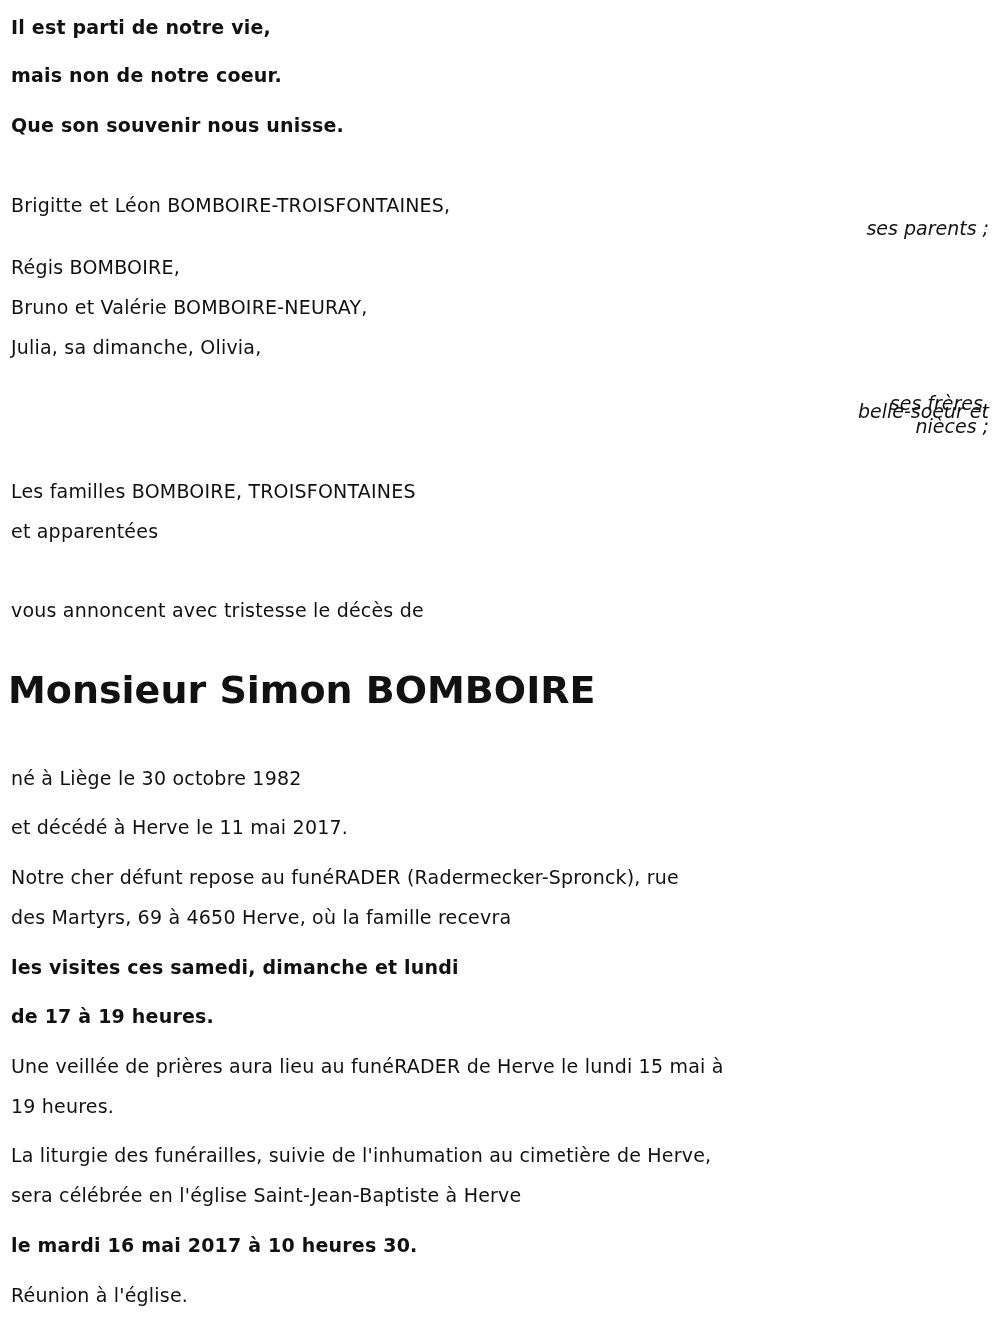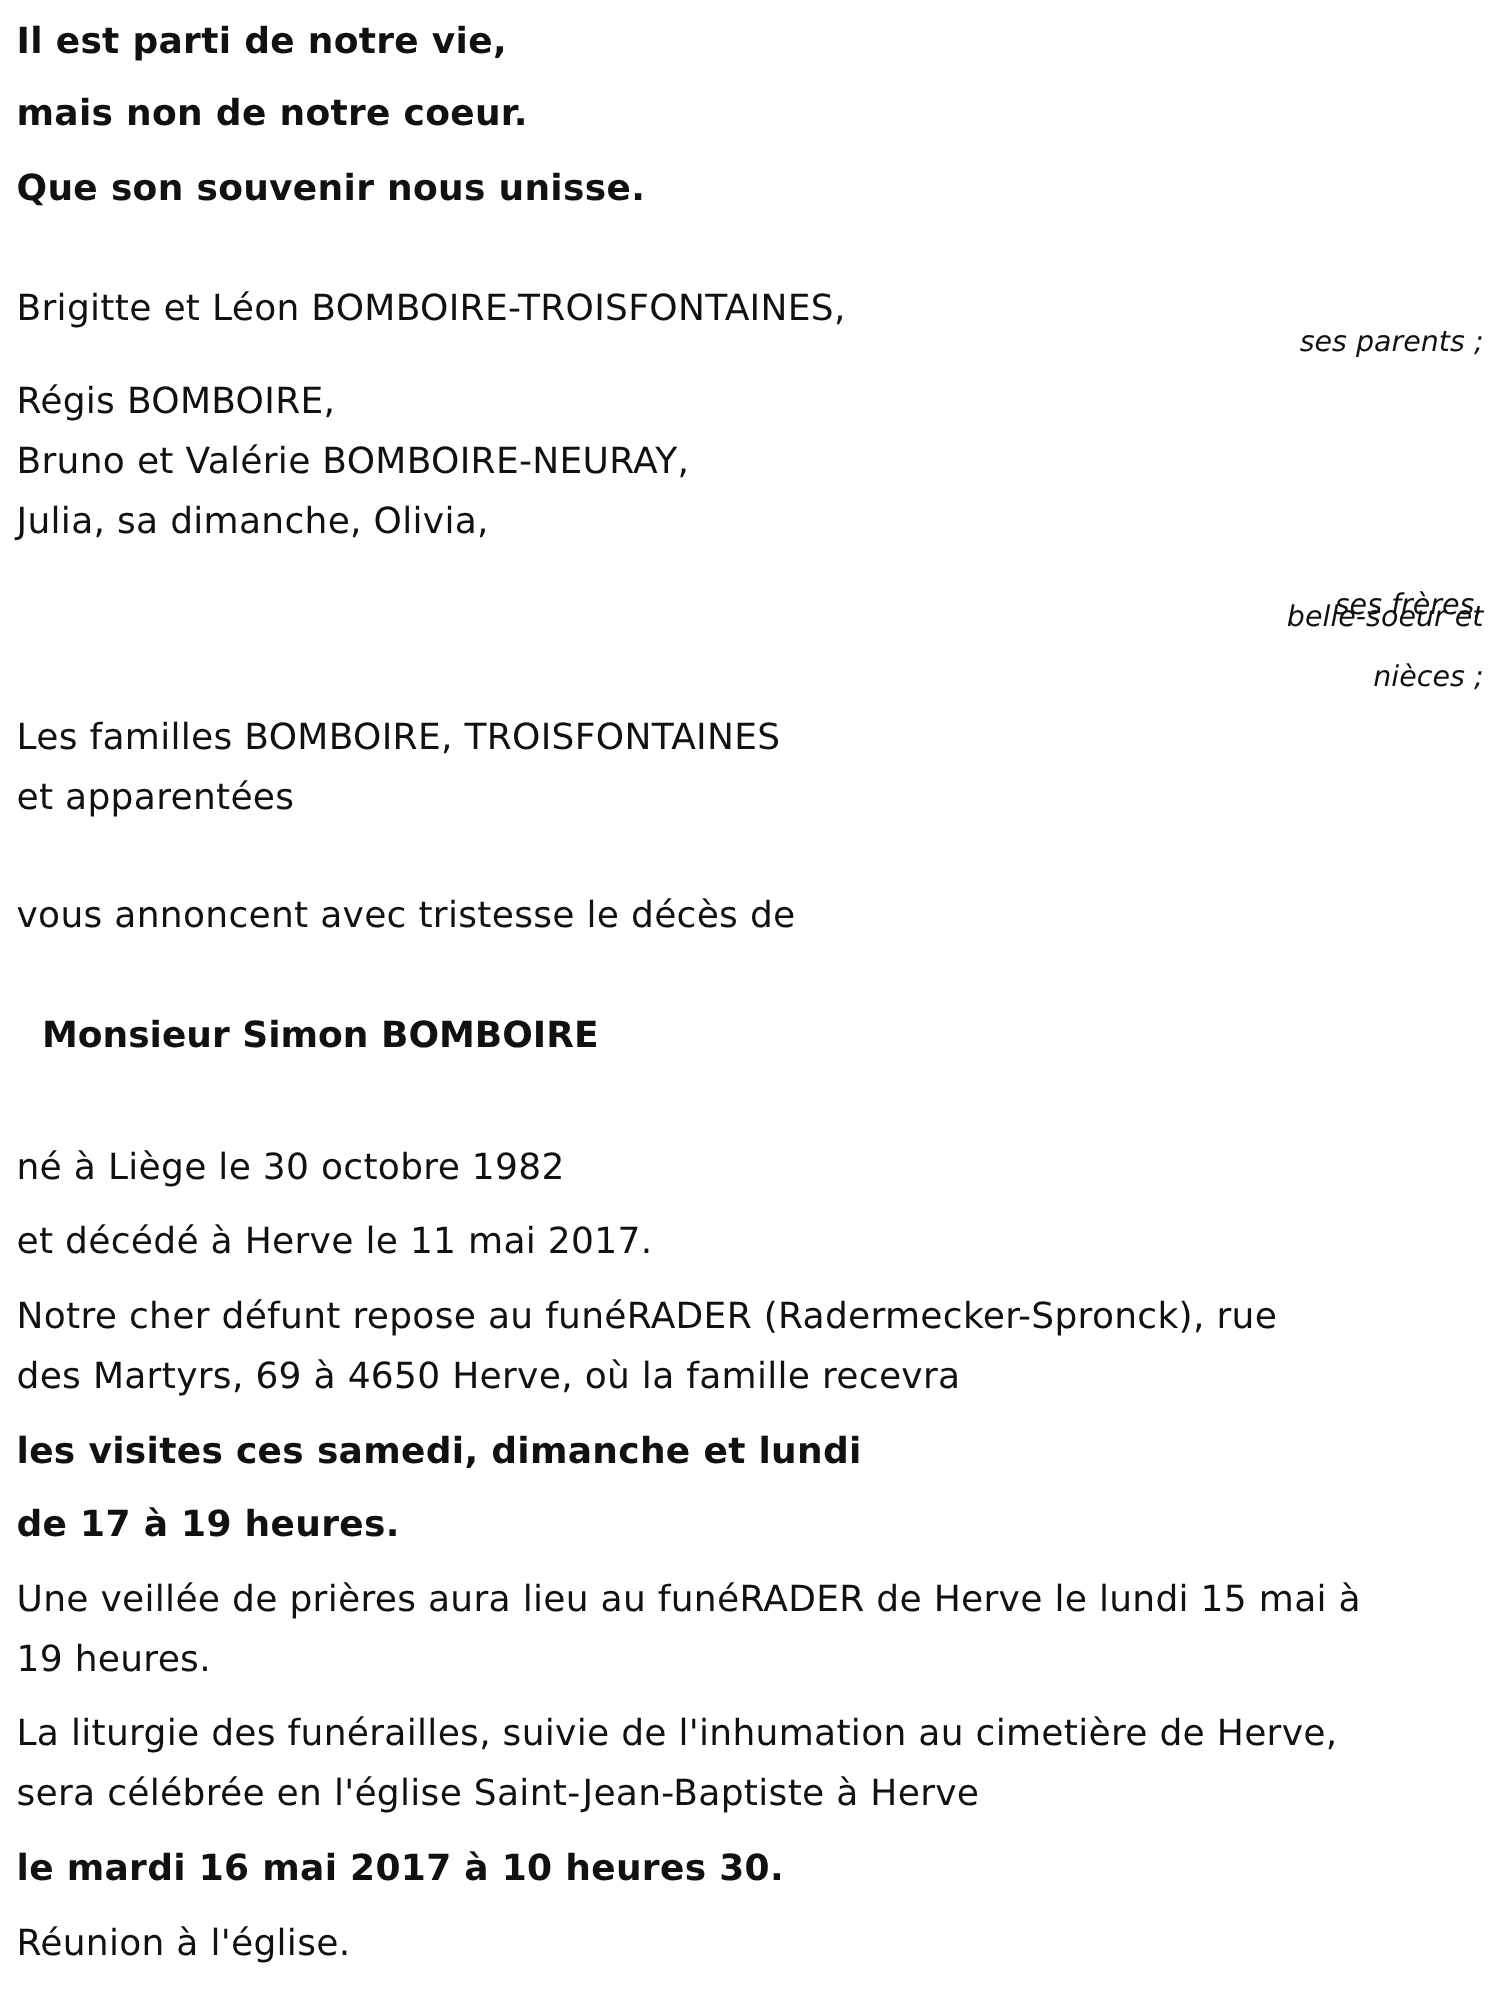--- a/index.html
+++ b/index.html
@@ -11,39 +11,39 @@
       width: 1000px;
       height: 1330px;
       position: relative;
       font-family: "DejaVu Sans", sans-serif;
       color: #111111;
       overflow: hidden;
     }
     .line {
       position: absolute;
       left: 11px;
-      font-size: 24px;
+      font-size: 19px;
       line-height: 30px;
       white-space: nowrap;
       letter-spacing: 0.2px;
     }
     .bold { font-weight: bold; }
     .right {
       position: absolute;
       right: 11px;
       font-size: 19px;
       line-height: 30px;
       font-style: italic;
       white-space: nowrap;
       text-align: right;
     }
     .title {
       position: absolute;
-      left: 28px;
-      font-size: 24px;
+      left: 8px;
+      font-size: 38px;
       line-height: 40px;
       font-weight: bold;
       white-space: nowrap;
     }
   </style>
 </head>
 <body>
 
 <div>
 
@@ -52,21 +52,21 @@
   <div class="line bold" style="top:110px;text-align:center;">Que son souvenir nous unisse.</div>
 
   <div class="line" style="top:190px;">Brigitte et Léon BOMBOIRE-TROISFONTAINES,</div>
   <div class="right" style="top:213px;">ses parents ;</div>
 
   <div class="line" style="top:252px;">Régis BOMBOIRE,</div>
   <div class="line" style="top:292px;">Bruno et Valérie BOMBOIRE-NEURAY,</div>
   <div class="line" style="top:332px;">Julia, sa dimanche, Olivia,</div>
   <div class="right" style="top:368px;margin-top:20px;">ses frères,</div>
   <div class="right" style="top:396px;">belle-soeur et</div>
-  <div class="right" style="top:436px;">nièces ;</div>
+  <div class="right" style="top:411px;">nièces ;</div>
 
   <div class="line" style="top:476px;">Les familles BOMBOIRE, TROISFONTAINES</div>
   <div class="line" style="top:516px;">et apparentées</div>
 
   <div class="line" style="top:595px;">vous annoncent avec tristesse le décès de</div>
 
   <div class="title" style="top:670px;">Monsieur Simon BOMBOIRE</div>
 
   <div class="line" style="top:763px;">né à Liège le 30 octobre 1982</div>
   <div class="line" style="top:812px;">et décédé à Herve le 11 mai 2017.</div>

